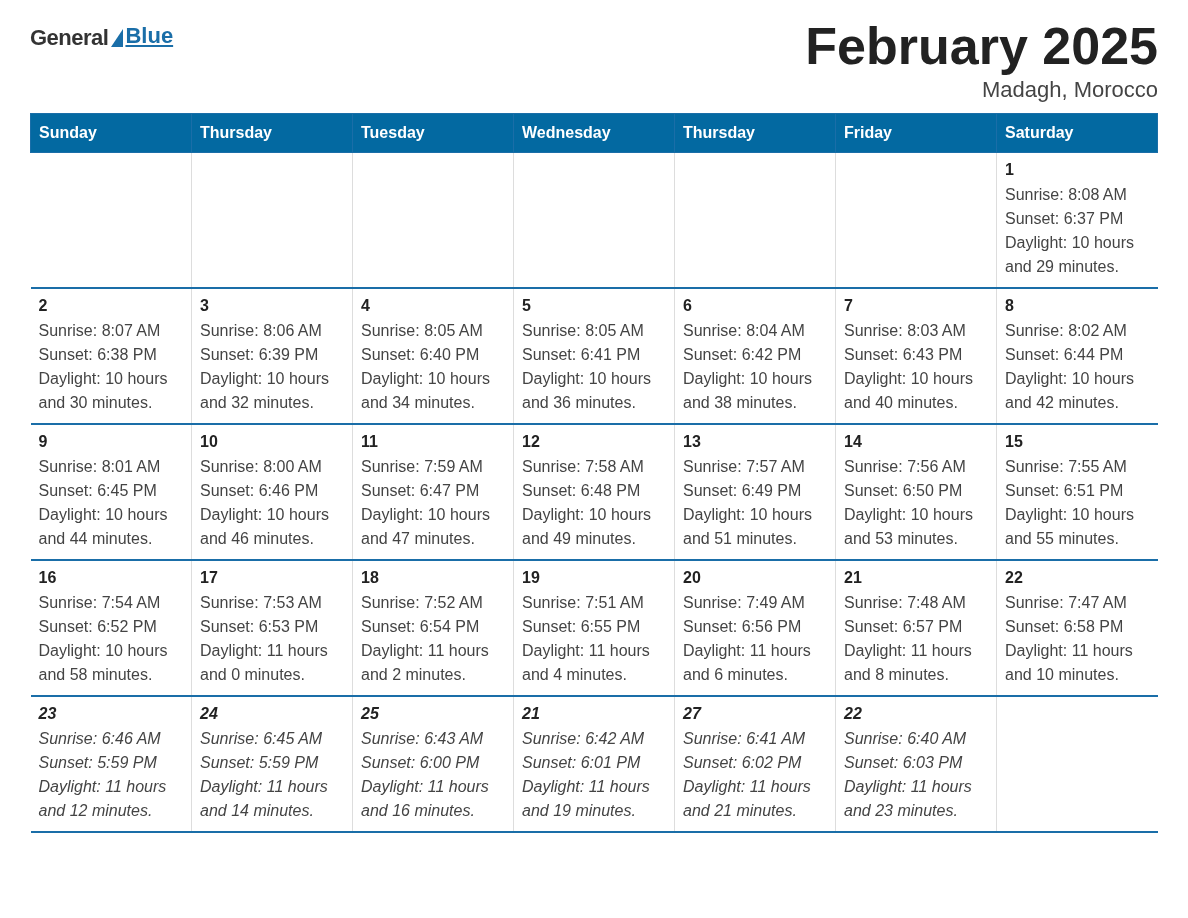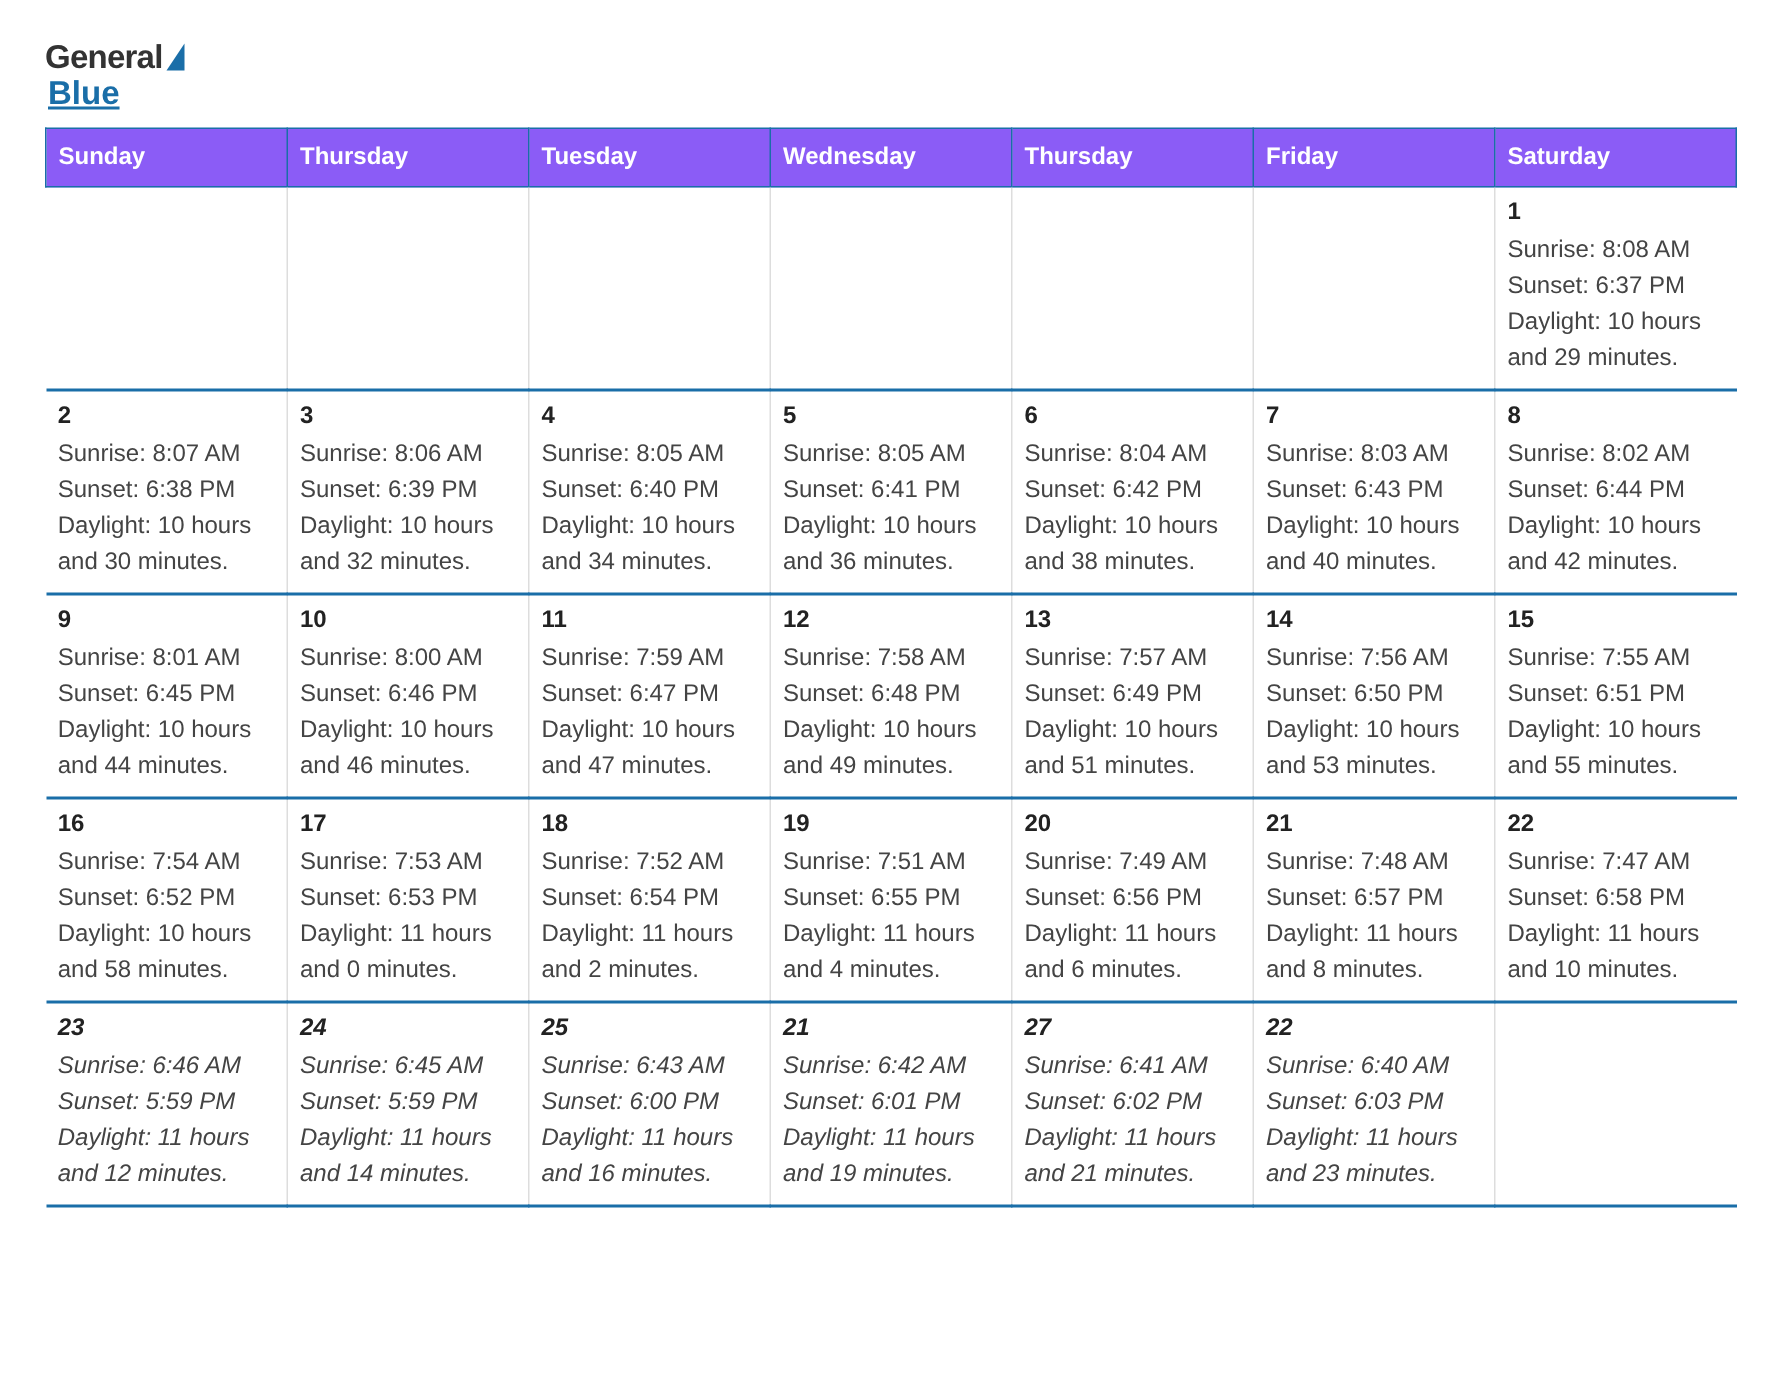--- a/index.html
+++ b/index.html
@@ -13,21 +13,21 @@
 
     .header {
       display: flex;
       justify-content: space-between;
       align-items: flex-start;
       margin-bottom: 10px;
     }
 
     .logo {
       display: flex;
-      flex-direction: column;
+      flex-direction: row;
       align-items: flex-start;
       padding-top: 5px;
     }
 
     .logo-top {
       display: flex;
       align-items: center;
     }
 
     .logo-general {
@@ -72,21 +72,21 @@
       margin-top: 5px;
     }
 
     .calendar {
       width: 100%;
       border-collapse: collapse;
       margin-top: 10px;
     }
 
     .calendar thead tr {
-      background-color: #8b5cf6;
+      background-color: #0369a1;
     }
 
     .calendar thead th {
       color: #fff;
       font-size: 16px;
       font-weight: bold;
       padding: 10px 8px;
       text-align: left;
       border: 1px solid #1a6ea8;
     }
@@ -138,20 +138,24 @@
 <body>
 
 <div class="header">
   <div class="logo">
     <div class="logo-top">
       <span class="logo-general">General</span>
       <div class="logo-triangle"></div>
     </div>
     <span class="logo-blue">Blue</span>
   </div>
+  <div class="title-section">
+    <div class="month-title">February 2025</div>
+    <div class="location">Madagh, Morocco</div>
+  </div>
 </div>
 
 <table class="calendar">
   <thead>
     <tr>
     <th>Sunday</th>
         <th>Thursday</th>
         <th>Tuesday</th>
         <th>Wednesday</th>
         <th>Thursday</th>

